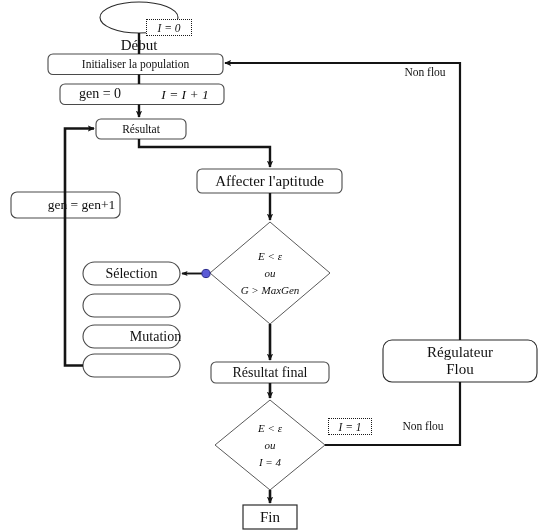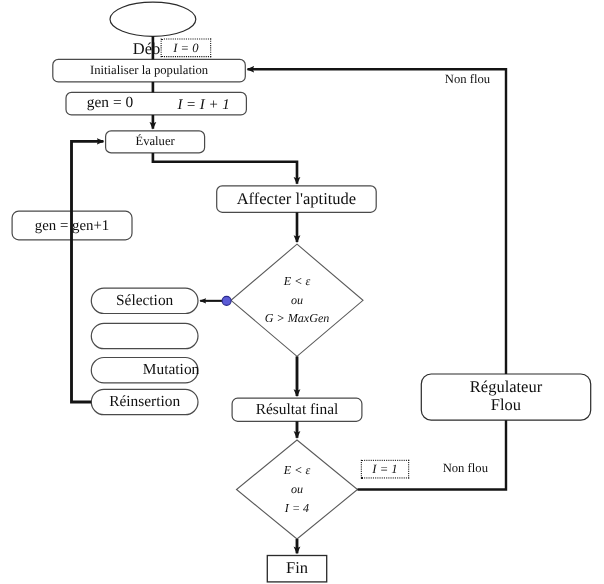--- a/index.html
+++ b/index.html
@@ -152,53 +152,52 @@
   </svg>
 
   <div class="node-label lbl-xl" style="left:100px; top:4px; width:78px; height:27px;margin-top:28px;">Début</div>
 
   <div class="node-label lbl-md" style="left:48px; top:54px; width:175px; height:20.5px;">Initialiser la population</div>
 
   <div class="node-label lbl-sm" style="left:62px; top:84px; width:76px; height:20.5px;">gen = 0</div>
 
   <div class="node-label lbl-lg math" style="left:146px; top:84px; width:78px; height:20.5px;">I = I + 1</div>
 
-  <div class="node-label lbl-md" style="left:96px; top:119px; width:90px; height:20px;">Évaluer</div>
+  <div class="node-label lbl-md" style="left:96px; top:119px; width:90px; height:20px;">Résultat</div>
 
   <div class="node-label lbl-xl" style="left:197px; top:169px; width:145px; height:24px;">Affecter l'aptitude</div>
 
-  <div class="node-label lbl-lg" style="left:11px; top:192px; width:109px; height:26px;">gen = gen+1</div>
+  <div class="node-label lbl-lg" style="left:11px; top:192px; width:109px; height:26px;padding-left:16px;">gen = gen+1</div>
 
   <div class="node-label lbl-sm" style="left:83px; top:262px; width:97px; height:23px;">Sélection</div>
 
 
   <div class="node-label lbl-sm" style="left:83px; top:325px; width:97px; height:23px;padding-left:24px;">Mutation</div>
 
-  <div class="node-label lbl-sm" style="left:83px; top:354px; width:97px; height:23px;">Réinsertion</div>
 
   <div class="node-label lbl-sm" style="left:211px; top:362px; width:118px; height:21px;">Résultat final</div>
 
   <div class="node-label lbl-xl" style="left:383px; top:340px; width:154px; height:42px;">Régulateur
 Flou</div>
 
   <div class="node-label lbl-xl" style="left:243px; top:505px; width:54px; height:24px;">Fin</div>
 
   <div class="diamond-text" style="left:210px; top:243px; width:120px; height:60px;">
     <span>E &lt; ε</span>
     <span>ou</span>
     <span>G &gt; MaxGen</span>
   </div>
 
   <div class="diamond-text" style="left:215px; top:416px; width:110px; height:58px;">
     <span>E &lt; ε</span>
     <span>ou</span>
     <span>I = 4</span>
   </div>
 
-  <div class="dotted-tag" style="left:146px; top:35px; width:46px; height:17px;text-align:center;">I = 0</div>
+  <div class="dotted-tag" style="left:146px; top:19px; width:46px; height:17px;text-align:center;">I = 0</div>
 
   <div class="dotted-tag" style="left:328px; top:418px; width:44px; height:17px;">I = 1</div>
 
   <div class="edge-tag" style="left:394px; top:64px; width:62px; height:16px;">Non flou</div>
 
   <div class="edge-tag" style="left:392px; top:418px; width:62px; height:16px;">Non flou</div>
 
   <div class="hit" style="left:100px; top:2px; width:78px; height:31px;"></div>
   <div class="hit" style="left:48px; top:54px; width:175px; height:20.5px;"></div>
   <div class="hit" style="left:60px; top:84px; width:164px; height:20.5px;"></div>

